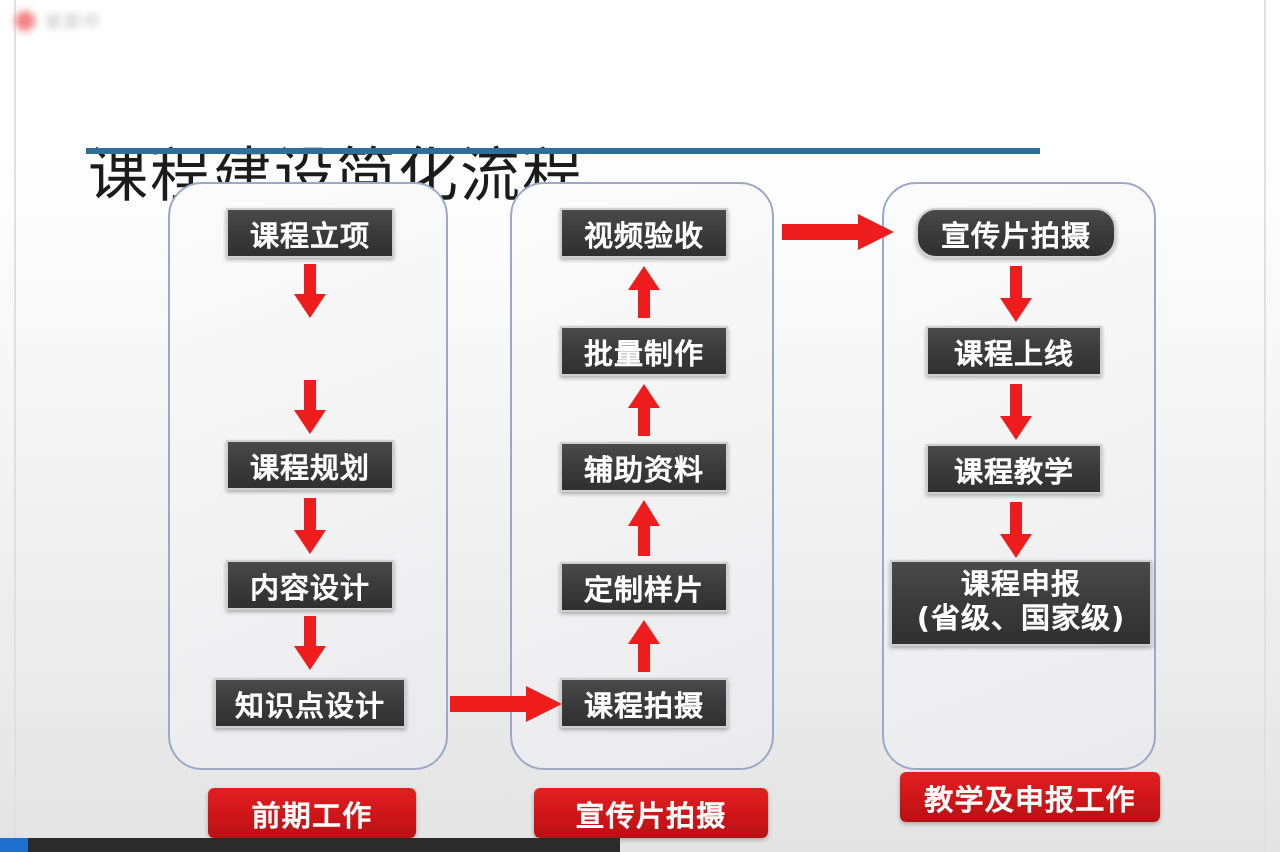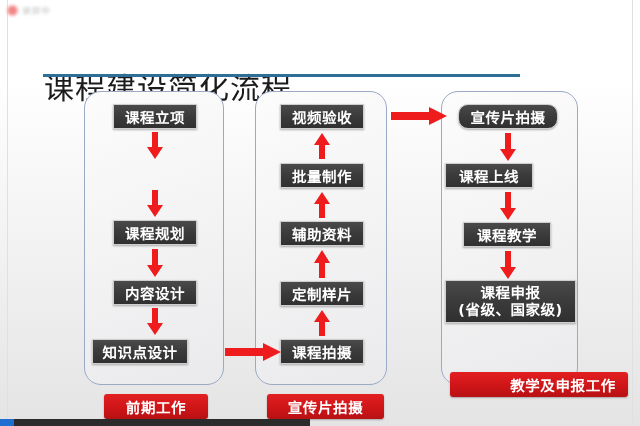--- a/index.html
+++ b/index.html
@@ -159,21 +159,21 @@
     letter-spacing: .6px;
     display: flex;
     align-items: center;
     justify-content: center;
     white-space: nowrap;
     box-shadow: 0 1px 2px rgba(0,0,0,.28);
     z-index: 18;
   }
   .caption.c1 { left: 104px; top: 394px; width: 104px; }
   .caption.c2 { left: 267px; top: 394px; width: 117px; }
-  .caption.c3 { left: 450px; top: 372px; width: 130px; padding-left: 48px; }
+  .caption.c3 { left: 450px; top: 386px; width: 130px; }
 
   
   #playerbar {
     position: absolute;
     left: 0;
     bottom: 0;
     width: 640px;
     height: 7px;
     z-index: 50;
   }
@@ -234,21 +234,21 @@
         </svg>
     </div>
 
     <div class="node" style="left:113px; top:280px;  width:84px; height:25px;">内容设计</div>
     <div class="varrow" style="left:145px; top:308px;">
       <svg width="20" height="27" viewBox="0 0 20 27">
           <path d="M7 0 h6 v15 h5 l-8 12 l-8 -12 h5 z" fill="#ee1c1c"></path>
         </svg>
     </div>
 
-    <div class="node" style="left:92px; top:339px;  width:96px; height:25px;font-family:Liberation Serif, serif;">知识点设计</div>
+    <div class="node" style="left:107px; top:339px;  width:96px; height:25px;font-family:Liberation Serif, serif;">知识点设计</div>
 
     <div class="harrow" style="left:225px; top:343px;">
       <svg width="56" height="18" viewBox="0 0 56 18">
         <path d="M0 5 h38 v-5 l18 9 l-18 9 v-5 h-38 z" fill="#ee1c1c"></path>
       </svg>
     </div>
 
     <div class="stage s2"></div>
 
     <div class="node" style="left:280px; top:104px;  width:84px; height:25px;">视频验收</div>
@@ -289,21 +289,21 @@
 
     <div class="stage s3"></div>
 
     <div class="node" style="left:458px; top:104px;  width:100px; height:25px;border-radius:10px;">宣传片拍摄</div>
     <div class="varrow" style="left:498px; top:133px;">
       <svg width="20" height="28" viewBox="0 0 20 28">
           <path d="M7 0 h6 v16 h5 l-8 12 l-8 -12 h5 z" fill="#ee1c1c"></path>
         </svg>
     </div>
 
-    <div class="node" style="left:445px; top:163px;  width:88px; height:25px;">课程上线</div>
+    <div class="node" style="left:463px; top:163px;  width:88px; height:25px;">课程上线</div>
     <div class="varrow" style="left:498px; top:192px;">
       <svg width="20" height="28" viewBox="0 0 20 28">
           <path d="M7 0 h6 v16 h5 l-8 12 l-8 -12 h5 z" fill="#ee1c1c"></path>
         </svg>
     </div>
 
     <div class="node" style="left:463px; top:222px;  width:88px; height:25px;">课程教学</div>
     <div class="varrow" style="left:498px; top:251px;">
       <svg width="20" height="28" viewBox="0 0 20 28">
           <path d="M7 0 h6 v16 h5 l-8 12 l-8 -12 h5 z" fill="#ee1c1c"></path>

